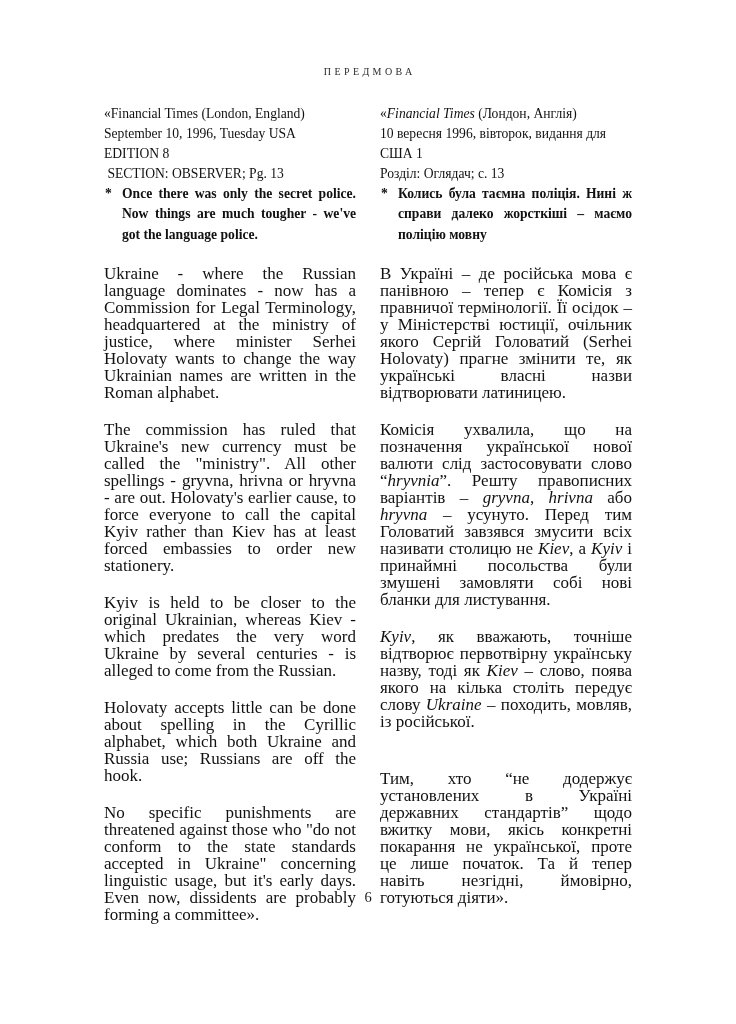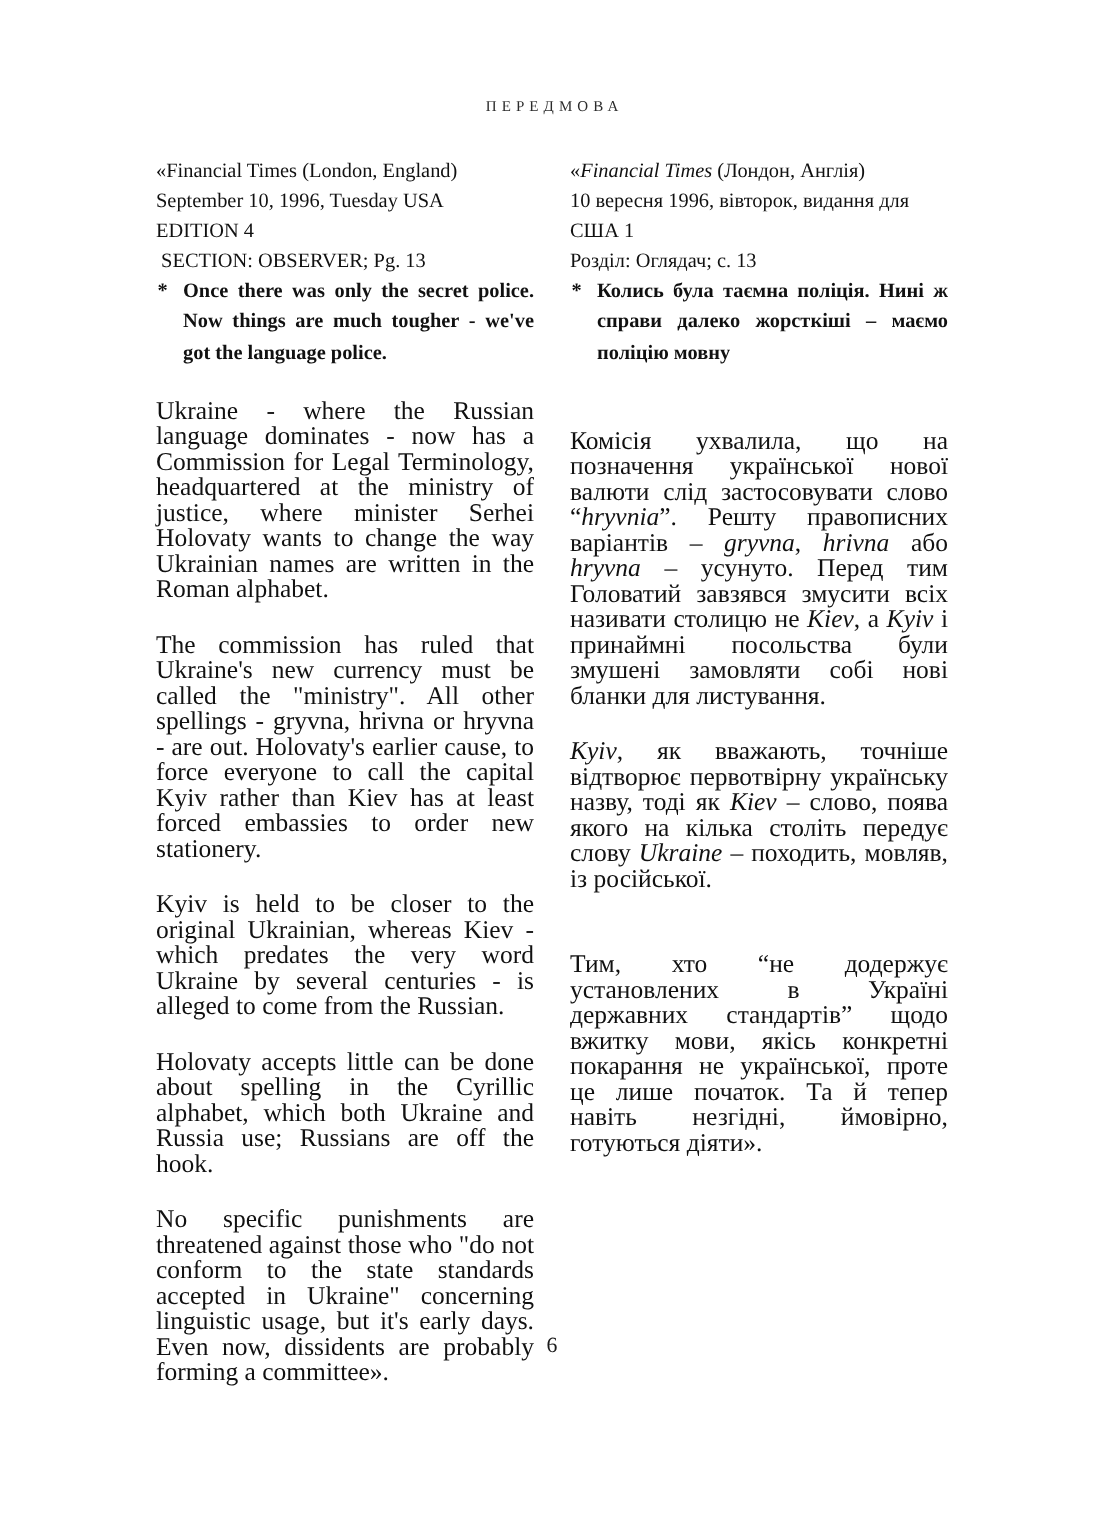--- a/index.html
+++ b/index.html
@@ -95,21 +95,21 @@
 <div class="page">
 
   <div class="running-head">ПЕРЕДМОВА</div>
 
   <div class="columns">
 
     <div class="col">
 
       <div class="masthead-line">«Financial Times (London, England)</div>
       <div class="masthead-line">September 10, 1996, Tuesday USA</div>
-      <div class="masthead-line">EDITION 4</div>
+      <div class="masthead-line">EDITION 8</div>
       <div class="masthead-line"> SECTION: OBSERVER; Pg. 13</div>
 
       <div class="headline">
         <span class="bullet-star">*</span>
         <span>Once there was only the secret police. Now things are much tougher - we've got the language police.</span>
       </div>
 
       <div class="para-gap"></div>
       <p>Ukraine - where the Russian language dominates - now has a Commission for Legal Terminology, headquartered at the ministry of justice, where minister Serhei Holovaty wants to change the way Ukrainian names are written in the Roman alphabet.</p>
 
@@ -132,20 +132,21 @@
       <div class="masthead-line">10 вересня 1996, вівторок, видання для</div>
       <div class="masthead-line">США 1</div>
       <div class="masthead-line">Розділ: Оглядач; с. 13</div>
 
       <div class="headline">
         <span class="bullet-star">*</span>
         <span>Колись була таємна поліція. Нині ж справи далеко жорсткіші – маємо поліцію мовну</span>
       </div>
 
       <div class="para-gap"></div>
+      <p>В Україні – де російська мова є панівною – тепер є Комісія з правничої термінології. Її осідок – у Міністерстві юстиції, очільник якого Сергій Головатий (Serhei Holovaty) прагне змінити те, як українські власні назви відтворювати латиницею.</p>
 
       <div class="para-gap"></div>
       <p><span>Комісія ухвалила, що на позначення української нової валюти слід застосовувати слово “</span><em>hryvnia</em><span>”. Решту правописних варіантів – </span><em>gryvna</em><span>, </span><em>hrivna</em><span> або </span><em>hryvna</em><span> – усунуто. Перед тим Головатий завзявся змусити всіх називати столицю не </span><em>Kiev</em><span>, а </span><em>Kyiv</em><span> і принаймні посольства були змушені замовляти собі нові бланки для листування.</span></p>
 
       <div class="para-gap"></div>
       <p><em>Kyiv</em><span>, як вважають, точніше відтворює первотвірну українську назву, тоді як </span><em>Kiev</em><span> – слово, поява якого на кілька століть передує слову </span><em>Ukraine</em><span> – походить, мовляв, із російської.</span></p>
 
       <div class="para-gap"></div>
 
       <div class="para-gap"></div>

